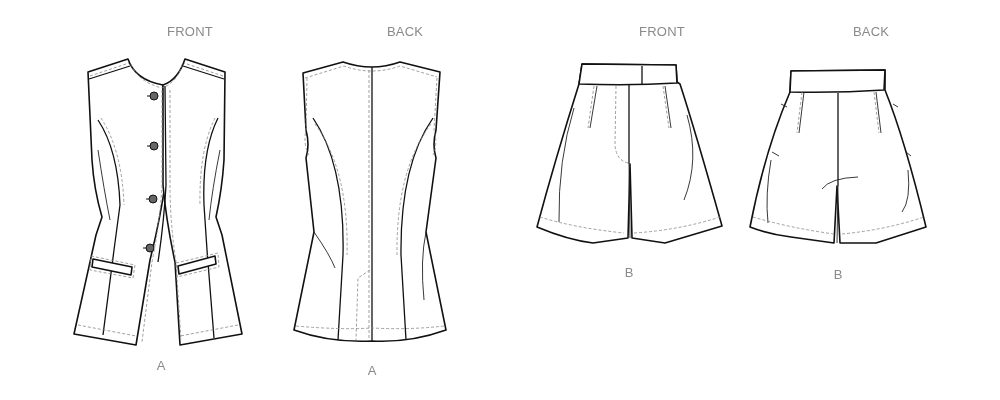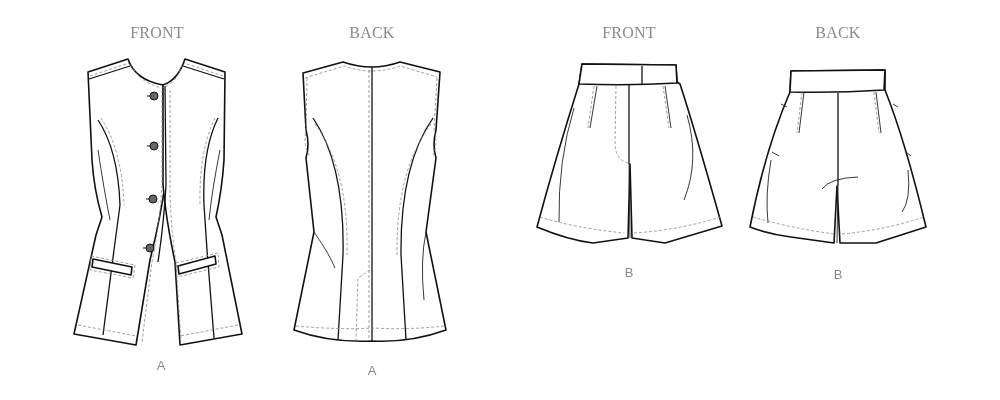--- a/index.html
+++ b/index.html
@@ -1,19 +1,19 @@
 <!DOCTYPE html>
 <html><head>
   <meta charset="utf-8">
   <style>
     html, body { margin: 0; padding: 0; background: #ffffff; }
     body { width: 1000px; height: 400px; position: relative; overflow: hidden;
            font-family: "Liberation Sans Narrow", "Liberation Sans", sans-serif; }
-    .label { position: absolute; color: #8a8a8a; font-size: 16px; letter-spacing: 0.2px;
-             font-family: Liberation Serif, serif; transform: translateX(-50%); font-stretch: condensed; }
+    .label { position: absolute; color: #8a8a8a; font-size: 13px; letter-spacing: 0.2px;
+             font-family: Liberation Sans, sans-serif; transform: translateX(-50%); font-stretch: condensed; margin-left: 33px; }
     .letter { position: absolute; color: #8a8a8a; font-size: 13px;
               font-family: "Liberation Sans", sans-serif; transform: translateX(-50%); }
     svg.art { position: absolute; left: 0; top: 0; width: 1000px; height: 400px; }
     .o { fill: #fff; stroke: #111; stroke-width: 1.6; stroke-linejoin: round; }
     .l { fill: none; stroke: #111; stroke-width: 1.3; }
     .t { fill: none; stroke: #222; stroke-width: 0.9; }
     .d { fill: none; stroke: #888; stroke-width: 0.8; stroke-dasharray: 3 2; }
     .btn { fill: #666; stroke: #111; stroke-width: 1; }
   </style>
 </head>

